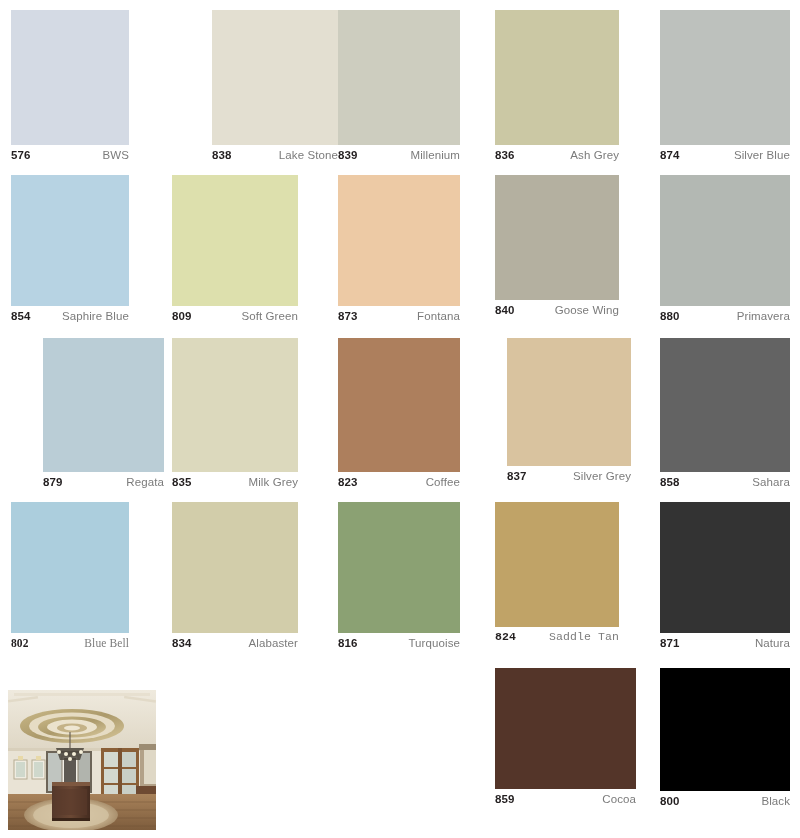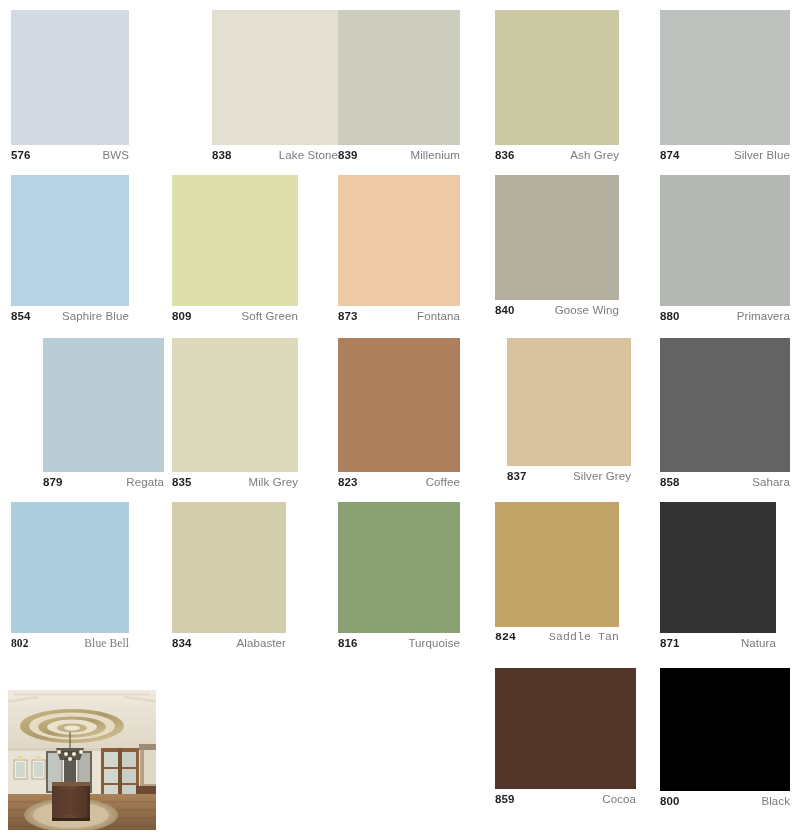--- a/index.html
+++ b/index.html
@@ -180,42 +180,42 @@
           <span class="swatch-name">Sahara</span>
         </div>
       </div>
       <div class="swatch-cell" style="left: 11px; top: 502px; width: 118px; font-family: Liberation Serif, serif;">
         <div class="swatch-chip" style="height: 131px; background: rgb(172, 206, 221);"></div>
         <div class="swatch-label-row">
           <span class="swatch-code">802</span>
           <span class="swatch-name">Blue Bell</span>
         </div>
       </div>
-      <div class="swatch-cell" style="left: 172px; top: 502px; width: 114px;">
+      <div class="swatch-cell" style="left: 172px; top: 502px; width: 126px;">
         <div class="swatch-chip" style="height: 131px; background: rgb(210, 205, 170);"></div>
         <div class="swatch-label-row">
           <span class="swatch-code">834</span>
           <span class="swatch-name">Alabaster</span>
         </div>
       </div>
       <div class="swatch-cell" style="left: 338px; top: 502px; width: 122px;">
         <div class="swatch-chip" style="height: 131px; background: rgb(139, 161, 115);"></div>
         <div class="swatch-label-row">
           <span class="swatch-code">816</span>
           <span class="swatch-name">Turquoise</span>
         </div>
       </div>
       <div class="swatch-cell" style="left: 495px; top: 502px; width: 124px; font-family: Liberation Mono, monospace;">
         <div class="swatch-chip" style="height: 125px; background: rgb(192, 163, 103);"></div>
         <div class="swatch-label-row">
           <span class="swatch-code">824</span>
           <span class="swatch-name">Saddle Tan</span>
         </div>
       </div>
-      <div class="swatch-cell" style="left: 660px; top: 502px; width: 116px;">
+      <div class="swatch-cell" style="left: 660px; top: 502px; width: 130px;">
         <div class="swatch-chip" style="height: 131px; background: rgb(51, 51, 51);"></div>
         <div class="swatch-label-row">
           <span class="swatch-code">871</span>
           <span class="swatch-name">Natura</span>
         </div>
       </div>
       <div class="swatch-cell" style="left: 495px; top: 668px; width: 141px;">
         <div class="swatch-chip" style="height: 121px; background: rgb(84, 53, 41);"></div>
         <div class="swatch-label-row">
           <span class="swatch-code">859</span>

